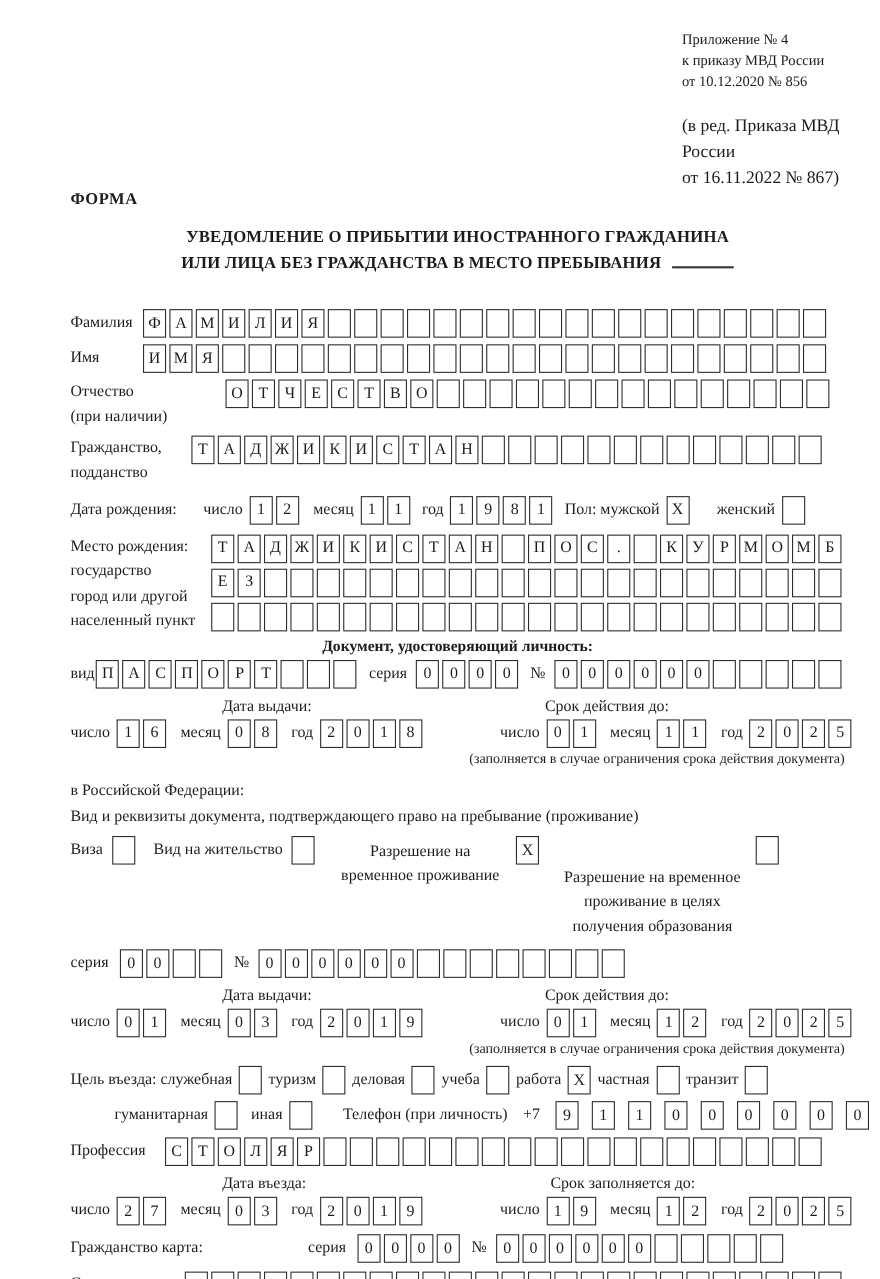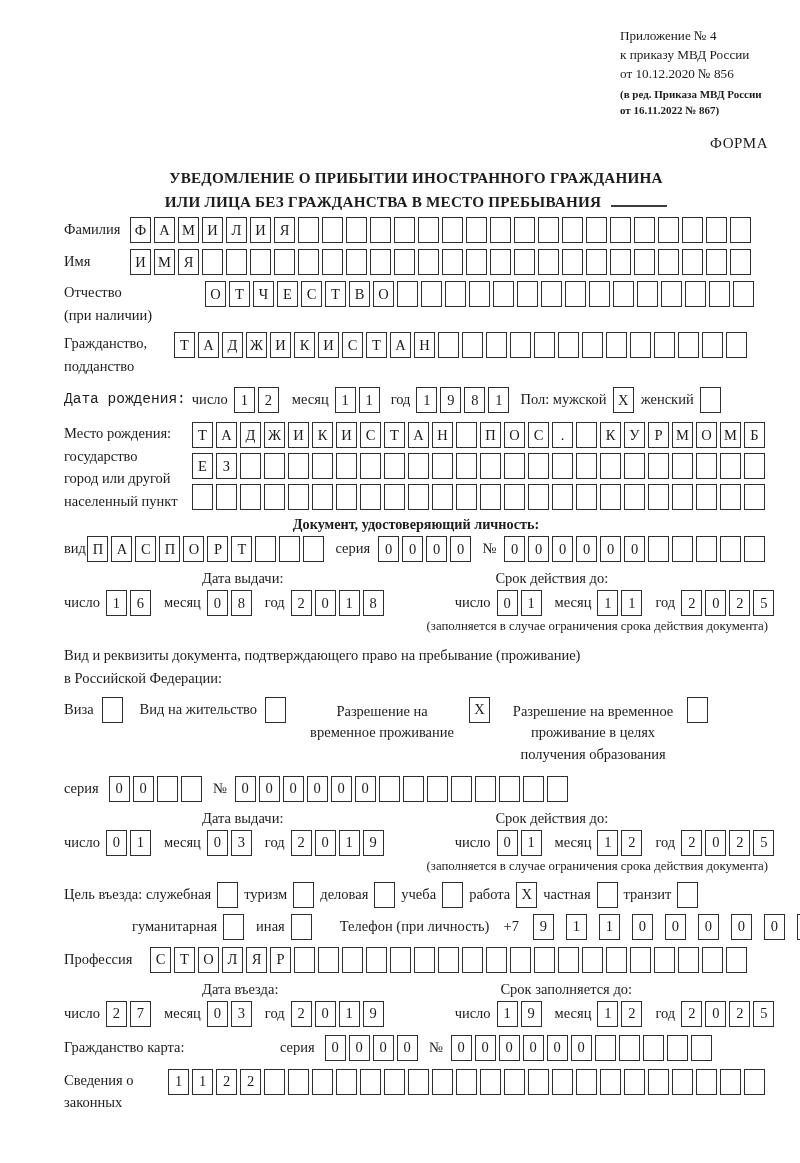--- a/index.html
+++ b/index.html
@@ -5,22 +5,22 @@
   * { margin:0; padding:0; box-sizing:border-box; }
   html,body { background:#ffffff; }
   body {
     width:800px; height:1163px; overflow:hidden;
     font-family:"Liberation Serif", serif; color:#1c1c1c;
   }
   .page { position:relative; width:800px; height:1163px; padding:26px 32px 0 64px; }
 
   
   .hdr { margin-left:556px; font-size:13.2px; line-height:1.45; }
-  .hdr-sub { font-size:11px; margin-top:4px; line-height:1.45;font-weight:bold; }
-  .forma { text-align:right; font-weight:normal; font-size:15px; margin-top:16px; letter-spacing:.5px; }
+  .hdr-sub { font-size:16px; margin-top:20px; line-height:1.45; }
+  .forma { text-align:left; font-weight:bold; font-size:15px; letter-spacing:.5px; }
 
   
   .title { text-align:center; font-weight:bold; font-size:15.2px; line-height:1.55; margin-top:14px; letter-spacing:.2px; }
   .blank-line { display:inline-block; width:56px; border-bottom:2.2px solid #3c3c3c; margin-left:10px; vertical-align:baseline; }
   .sec-heading { font-weight:bold; font-size:14.3px; margin-top:22px; letter-spacing:.2px; }
 
   
   .cbox {
     display:inline-flex; align-items:center; justify-content:center;
     width:21px; height:26px; border:1.8px solid #2e2e2e; margin-right:3px;
@@ -48,25 +48,25 @@
   .dategroup .boxes { margin-right:10px; }
   .dg-r { margin-left:58px; }
   .note { font-size:12.8px; text-align:right; margin-top:3px; }
 
   
   .intro { font-size:14.5px; margin-top:10px; line-height:1.6; }
   .opt-row { display:flex; align-items:flex-start; margin-top:6px; }
   .opt { display:flex; align-items:flex-start; margin-right:14px; }
   .opt-label { font-size:14.5px; padding-top:4px; margin-right:8px; }
   .opt-label.wrapA { width:158px; text-align:center; line-height:1.5; }
-  .opt-label.wrapB { width:172px; text-align:center; line-height:1.5; }
+  .opt-label.wrapB { width:172px; text-align:center; line-height:1.5;margin-top:24px; }
 
   
   .purpose .cbox { margin:0 6px 0 6px; }
-  .indent50 { margin-left:68px; }
+  .indent50 { margin-left:68px;justify-content:center; }
   .phone-pre { font-size:14.5px; padding-top:4px; margin:0 8px 0 14px; }
 </style>
 </head>
 <body>
 
 <div class="page">
 
   <div class="hdr">
     <div>Приложение № 4</div>
     <div>к приказу МВД России</div>
@@ -77,21 +77,21 @@
     </div>
   </div>
   <div class="forma">ФОРМА</div>
 
   <div class="title">
     <div>УВЕДОМЛЕНИЕ О ПРИБЫТИИ ИНОСТРАННОГО ГРАЖДАНИНА</div>
     <div><span>ИЛИ ЛИЦА БЕЗ ГРАЖДАНСТВА В МЕСТО ПРЕБЫВАНИЯ</span><span class="blank-line"></span></div>
   </div>
 
 
-  <div class="frow" style="margin-top:4px;">
+  <div class="frow" style="margin-top:30px;">
     <span class="flabel w66">Фамилия</span>
     <span class="boxes">
         <span class="cbox">Ф</span>
         <span class="cbox">А</span>
         <span class="cbox">М</span>
         <span class="cbox">И</span>
         <span class="cbox">Л</span>
         <span class="cbox">И</span>
         <span class="cbox">Я</span>
         <span class="cbox"></span>
@@ -207,41 +207,41 @@
         <span class="cbox"></span>
         <span class="cbox"></span>
         <span class="cbox"></span>
         <span class="cbox"></span>
         <span class="cbox"></span>
         <span class="cbox"></span>
       </span>
   </div>
 
   <div class="frow" style="margin-top:10px;">
-    <span class="dlab" style="margin-right:6px;font-family:Liberation Mono, monospace;">Дата рождения:</span>
+    <span class="dlab" style="margin-right:24px;">Дата рождения:</span>
     <span class="dlab">число</span>
     <span class="boxes" style="margin-right:10px;">
         <span class="cbox">1</span>
         <span class="cbox">2</span>
       </span>
     <span class="dlab">месяц</span>
     <span class="boxes" style="margin-right:8px;">
         <span class="cbox">1</span>
         <span class="cbox">1</span>
       </span>
     <span class="dlab">год</span>
     <span class="boxes" style="margin-right:8px;">
         <span class="cbox">1</span>
         <span class="cbox">9</span>
         <span class="cbox">8</span>
         <span class="cbox">1</span>
       </span>
     <span class="dlab">Пол: мужской</span>
     <span class="cbox">X</span>
-    <span class="dlab" style="margin-left:4px;text-align:right;">женский</span>
+    <span class="dlab" style="margin-left:22px;text-align:right;">женский</span>
     <span class="cbox"></span>
   </div>
 
   <div class="frow" style="margin-top:9px;gap:10px;">
     <span class="lblstack w140">
       <span style="display:block">Место рождения:</span>
       <span style="display:block">государство</span>
       <span style="display:block">город или другой</span>
       <span style="display:block">населенный пункт</span>
     </span>
@@ -406,22 +406,22 @@
           <span class="cbox">2</span>
           <span class="cbox">0</span>
           <span class="cbox">2</span>
           <span class="cbox">5</span>
         </span>
     </span>
   </div>
   <div class="note">(заполняется в случае ограничения срока действия документа)</div>
 
   <div class="intro">
+    <div>в Российской Федерации:</div>
     <div>Вид и реквизиты документа, подтверждающего право на пребывание (проживание)</div>
-    <div>в Российской Федерации:</div>
   </div>
 
   <div class="opt-row">
     <span class="opt">
       <span class="opt-label">Виза</span>
       <span class="cbox"></span>
     </span>
     <span class="opt">
       <span class="opt-label">Вид на жительство</span>
       <span class="cbox"></span>

